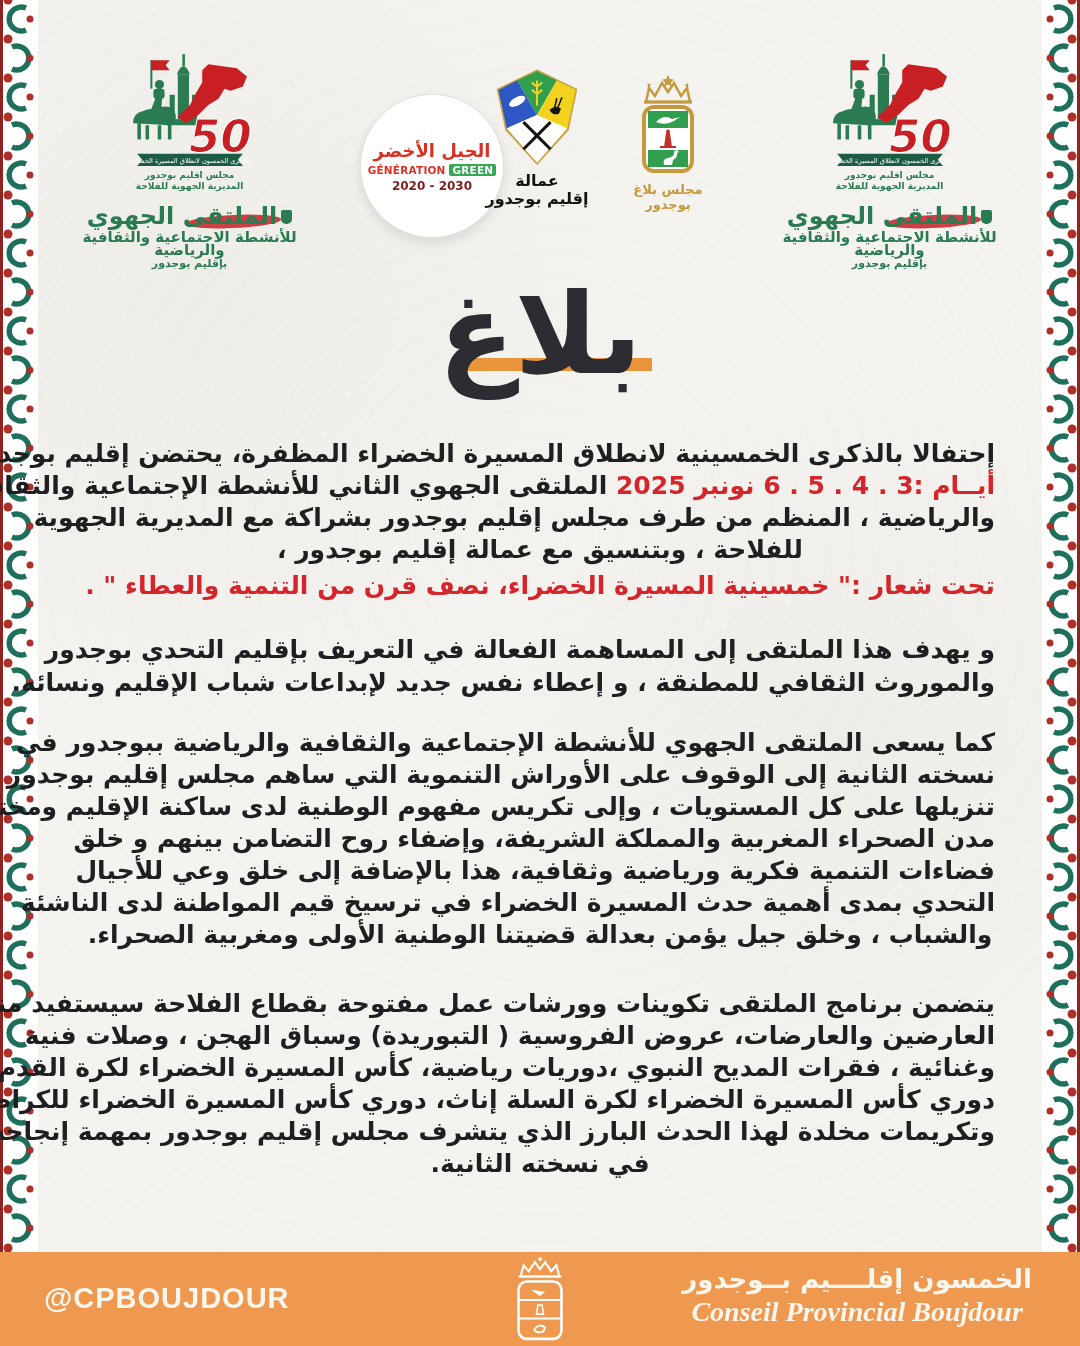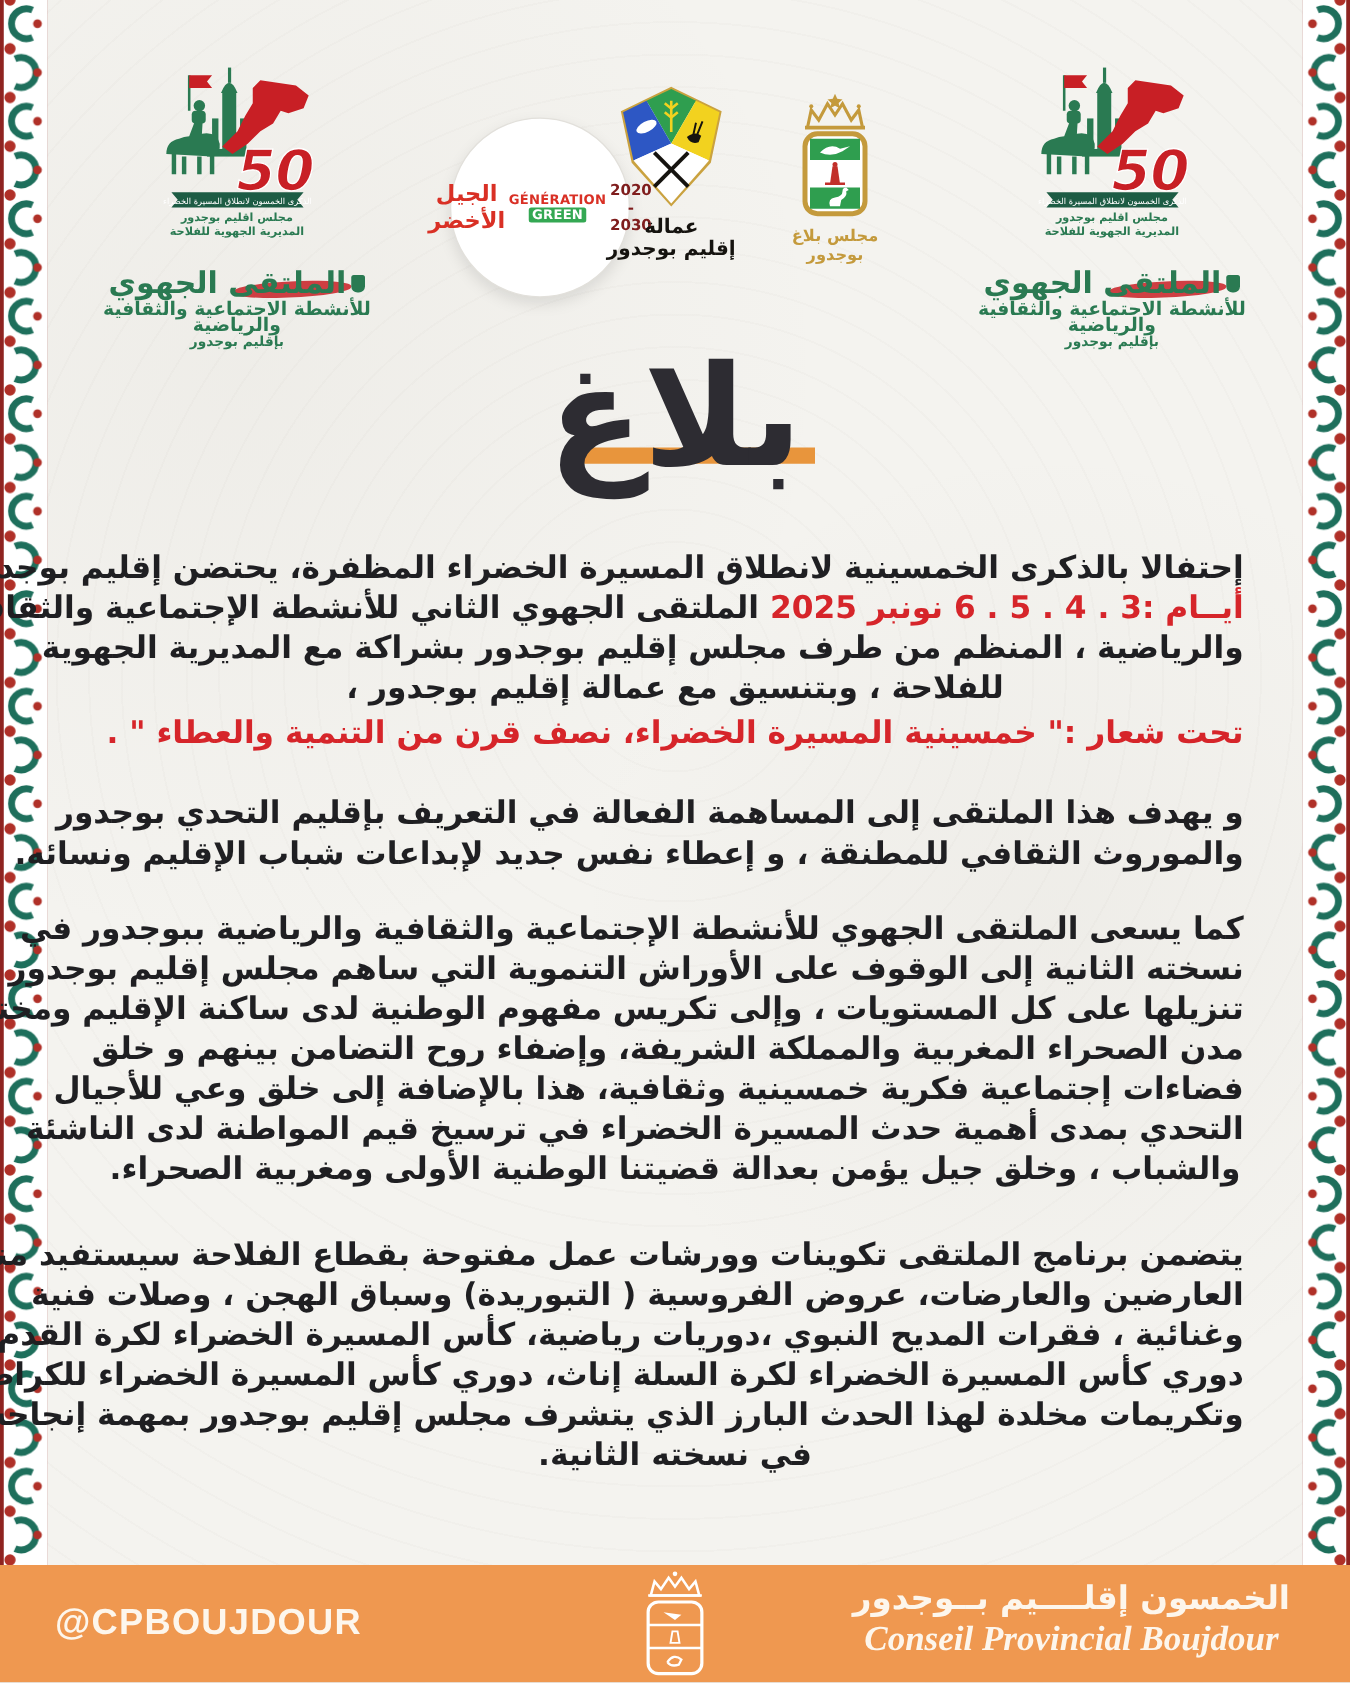--- a/index.html
+++ b/index.html
@@ -16,32 +16,32 @@
   .border-strip.left{left:0;}
   .border-strip.right{right:0;transform:scaleX(-1);}
 
   
   .logo-block{position:absolute;text-align:center;}
   .forum-logo{width:235px;color:#2a7a52;direction:rtl;}
   .forum-logo.left{left:72px;top:50px;}
   .forum-logo.right{left:772px;top:50px;}
   .forum-svg{width:212px;height:120px;display:block;margin:0 auto;}
   .flogo-s1{font-size:9px;font-weight:700;color:#2a7a52;line-height:11px;}
-  .flogo-title{position:relative;font-size:24px;font-weight:800;color:#2a7a52;line-height:28px;margin-top:20px;}
+  .flogo-title{position:relative;font-size:24px;font-weight:800;color:#2a7a52;line-height:28px;margin-top:10px;}
   .flogo-title .swoosh{position:absolute;right:26px;top:13px;width:96px;height:13px;background:#c81f25;
      border-radius:60% 45% 55% 45%;transform:rotate(-2deg);opacity:.85;}
   .flogo-title .mini-crest{display:inline-block;width:11px;height:14px;background:#2a7a52;
      border-radius:2px 2px 5px 5px;margin-left:4px;vertical-align:middle;position:relative;z-index:1;}
   .flogo-title span{position:relative;z-index:1;}
   .flogo-sub{font-size:15px;font-weight:800;color:#2a7a52;line-height:13px;margin-top:1px;}
   .flogo-loc{font-size:11px;font-weight:800;color:#2a7a52;line-height:14px;}
 
   .gg-circle{left:360px;top:94px;width:142px;height:142px;border-radius:50%;background:#fff;
     border:1px solid #e2e0db;box-shadow:0 5px 12px rgba(0,0,0,0.10);
-    display:flex;align-items:center;justify-content:center;gap:3px;}
+    display:flex;flex-direction:column;align-items:center;justify-content:center;gap:3px;}
   .gg-ar{color:#d93025;font-weight:800;font-size:18px;direction:rtl;}
   .gg-fr{font-size:10.5px;font-weight:800;letter-spacing:.2px;}
   .gg-fr .g1{color:#d93025;}
   .gg-fr .g2{color:#fff;background:#34a853;padding:0 3px;border-radius:2px;}
   .gg-years{font-size:12px;font-weight:800;color:#7f1d1d;}
 
   .amala-logo{left:484px;top:68px;width:106px;}
   .amala-cap{font-size:16px;font-weight:800;color:#15130f;line-height:18px;direction:rtl;}
   .conseil-logo{left:618px;top:74px;width:100px;}
   .conseil-cap{font-size:13px;font-weight:800;color:#c49a3c;line-height:15px;direction:rtl;}
@@ -210,21 +210,21 @@
   <div class="para" style="top:633px">
     <div class="bl" style="line-height:33px">و يهدف هذا الملتقى إلى المساهمة الفعالة في التعريف بإقليم التحدي بوجدور</div>
     <div class="bl" style="line-height:33px">والموروث الثقافي للمطنقة ، و إعطاء نفس جديد لإبداعات شباب الإقليم ونسائه.</div>
   </div>
 
   <div class="para" style="top:727px">
     <div class="bl">كما يسعى الملتقى الجهوي للأنشطة الإجتماعية والثقافية والرياضية ببوجدور في</div>
     <div class="bl">نسخته الثانية إلى الوقوف على الأوراش التنموية التي ساهم مجلس إقليم بوجدور في</div>
     <div class="bl">تنزيلها على كل المستويات ، وإلى تكريس مفهوم الوطنية لدى ساكنة الإقليم ومختلف</div>
     <div class="bl">مدن الصحراء المغربية والمملكة الشريفة، وإضفاء روح التضامن بينهم و خلق</div>
-    <div class="bl">فضاءات إجتماعية فكرية خمسينية وثقافية، هذا بالإضافة إلى خلق وعي للأجيال</div>
+    <div class="bl">فضاءات التنمية فكرية ورياضية وثقافية، هذا بالإضافة إلى خلق وعي للأجيال</div>
     <div class="bl">التحدي بمدى أهمية حدث المسيرة الخضراء في ترسيخ قيم المواطنة لدى الناشئة</div>
     <div class="bl">والشباب ، وخلق جيل يؤمن بعدالة قضيتنا الوطنية الأولى ومغربية الصحراء.</div>
   </div>
 
   <div class="para" style="top:988px">
     <div class="bl">يتضمن برنامج الملتقى تكوينات وورشات عمل مفتوحة بقطاع الفلاحة سيستفيد منه</div>
     <div class="bl">العارضين والعارضات، عروض الفروسية ( التبوريدة) وسباق الهجن ، وصلات فنية</div>
     <div class="bl">وغنائية ، فقرات المديح النبوي ،دوريات رياضية، كأس المسيرة الخضراء لكرة القدم،</div>
     <div class="bl">دوري كأس المسيرة الخضراء لكرة السلة إناث، دوري كأس المسيرة الخضراء للكراطي،</div>
     <div class="bl">وتكريمات مخلدة لهذا الحدث البارز الذي يتشرف مجلس إقليم بوجدور بمهمة إنجاحه</div>

